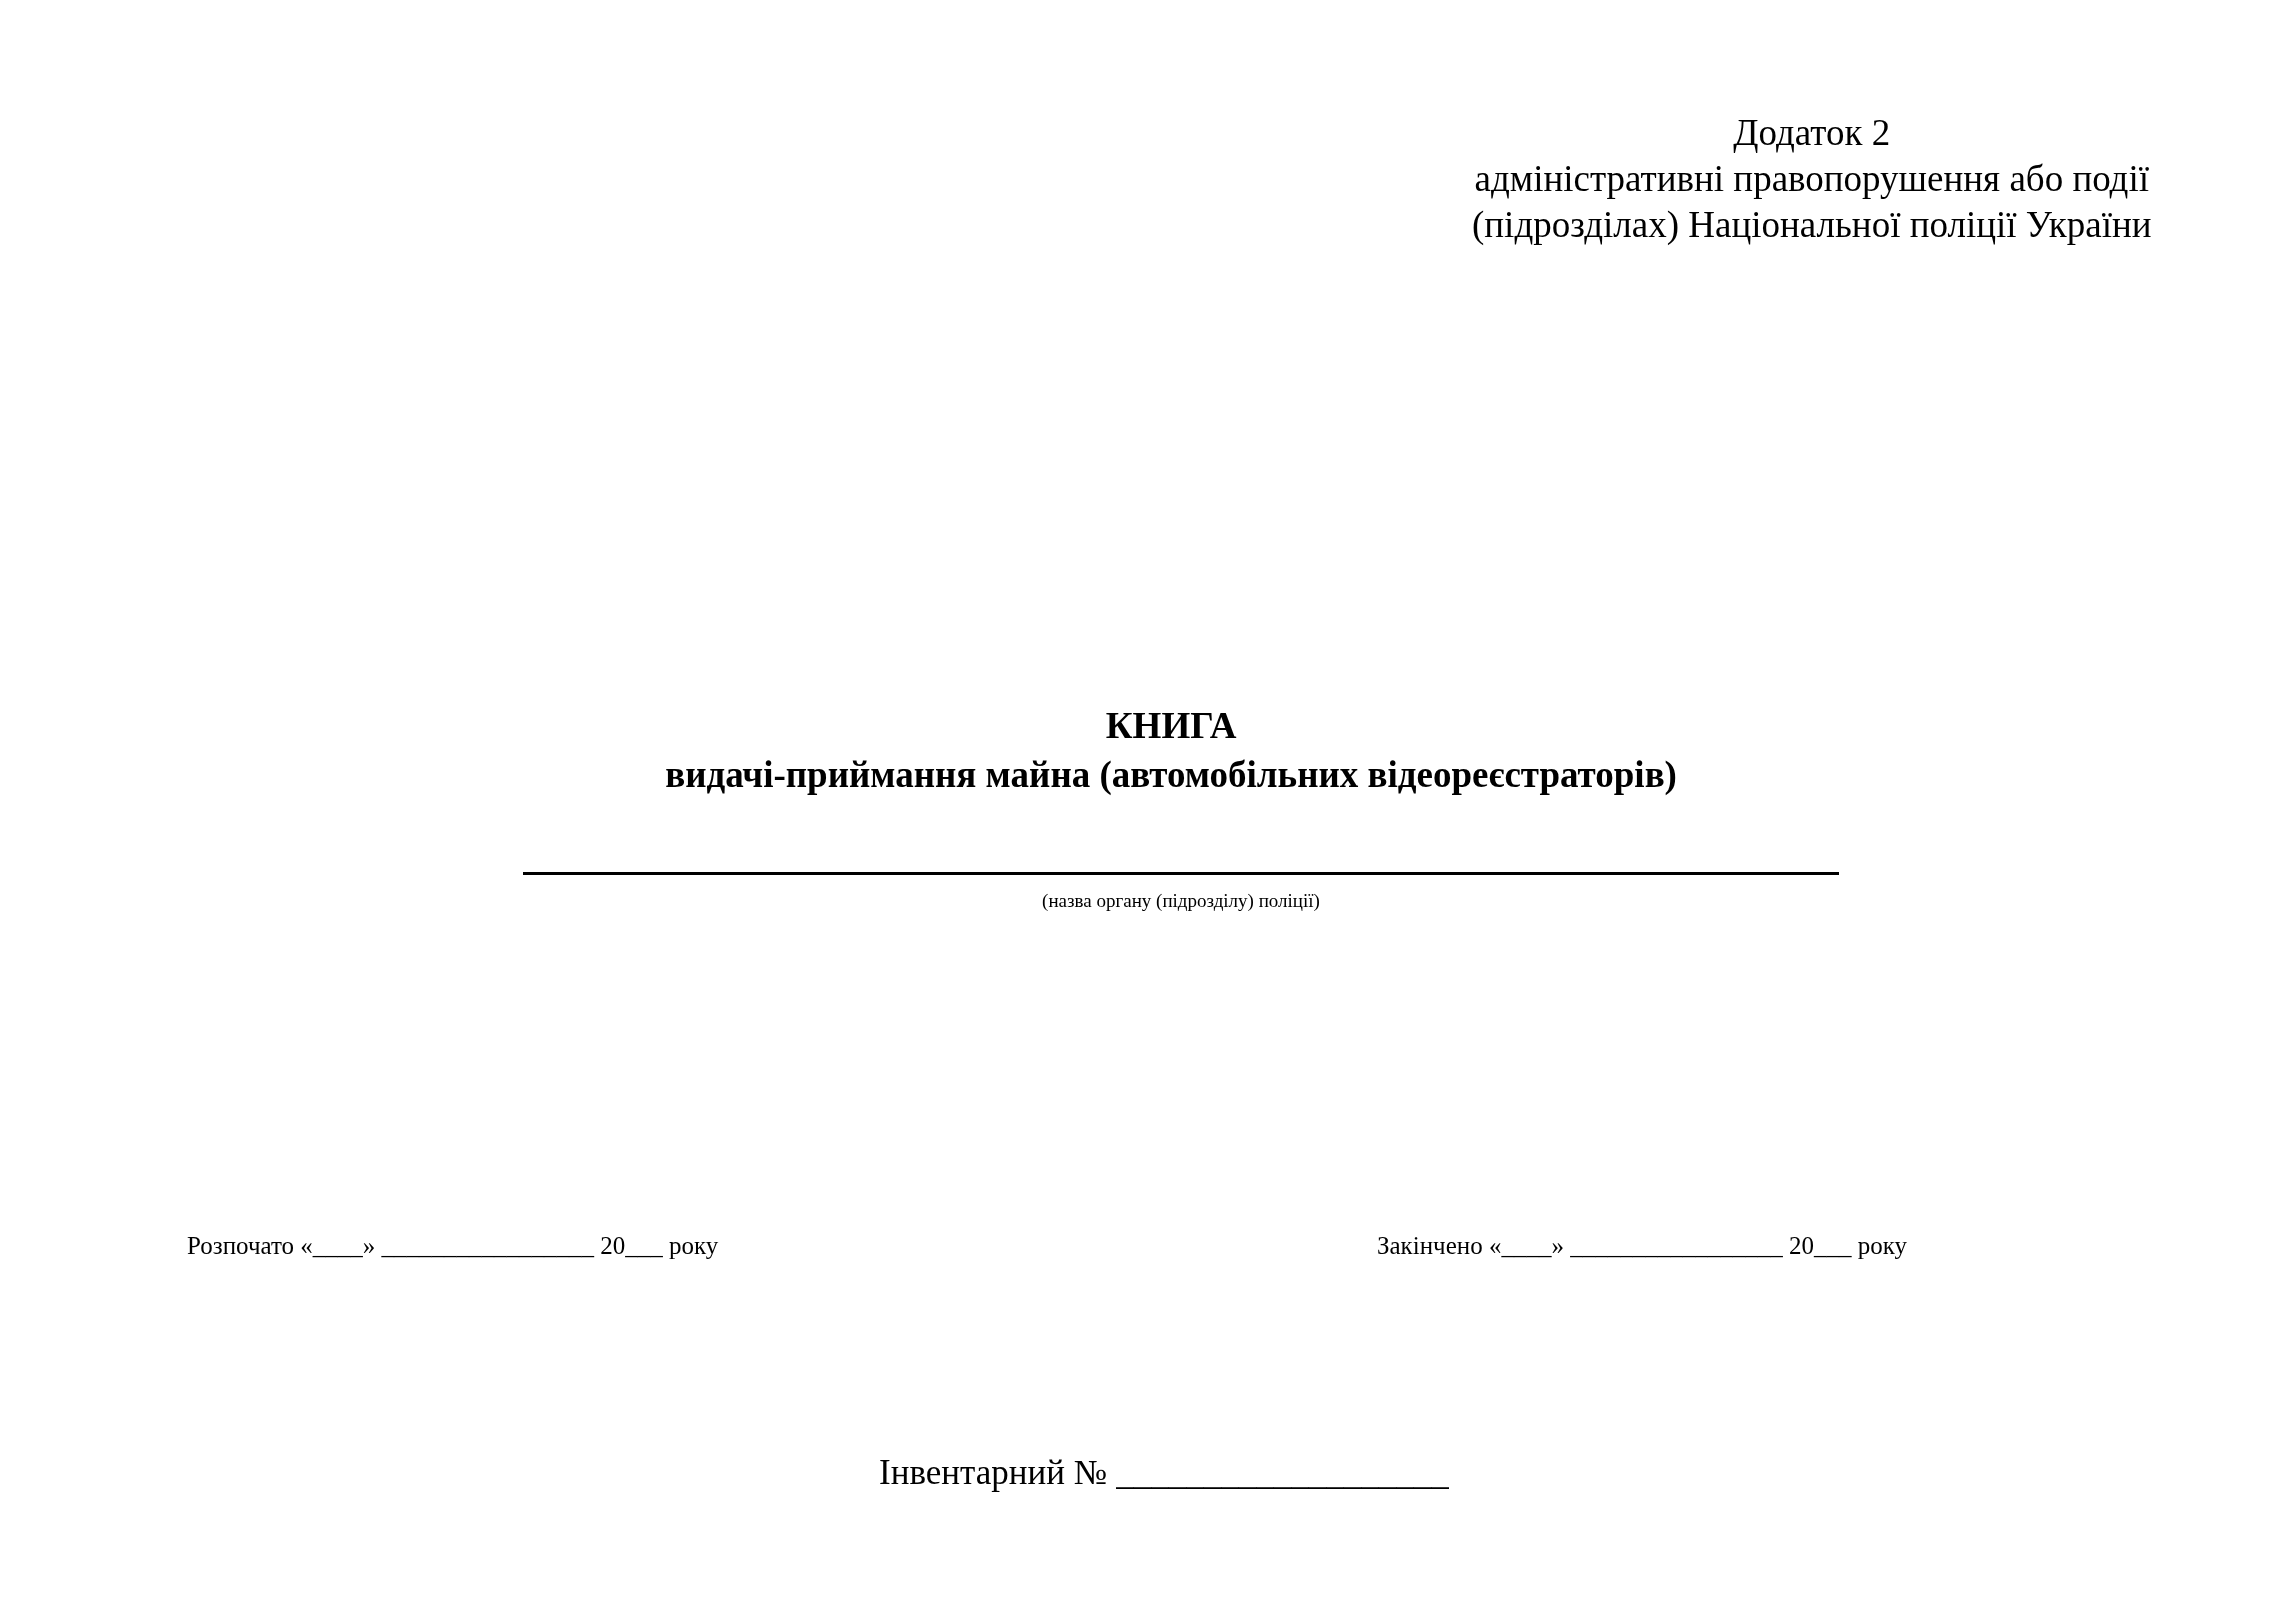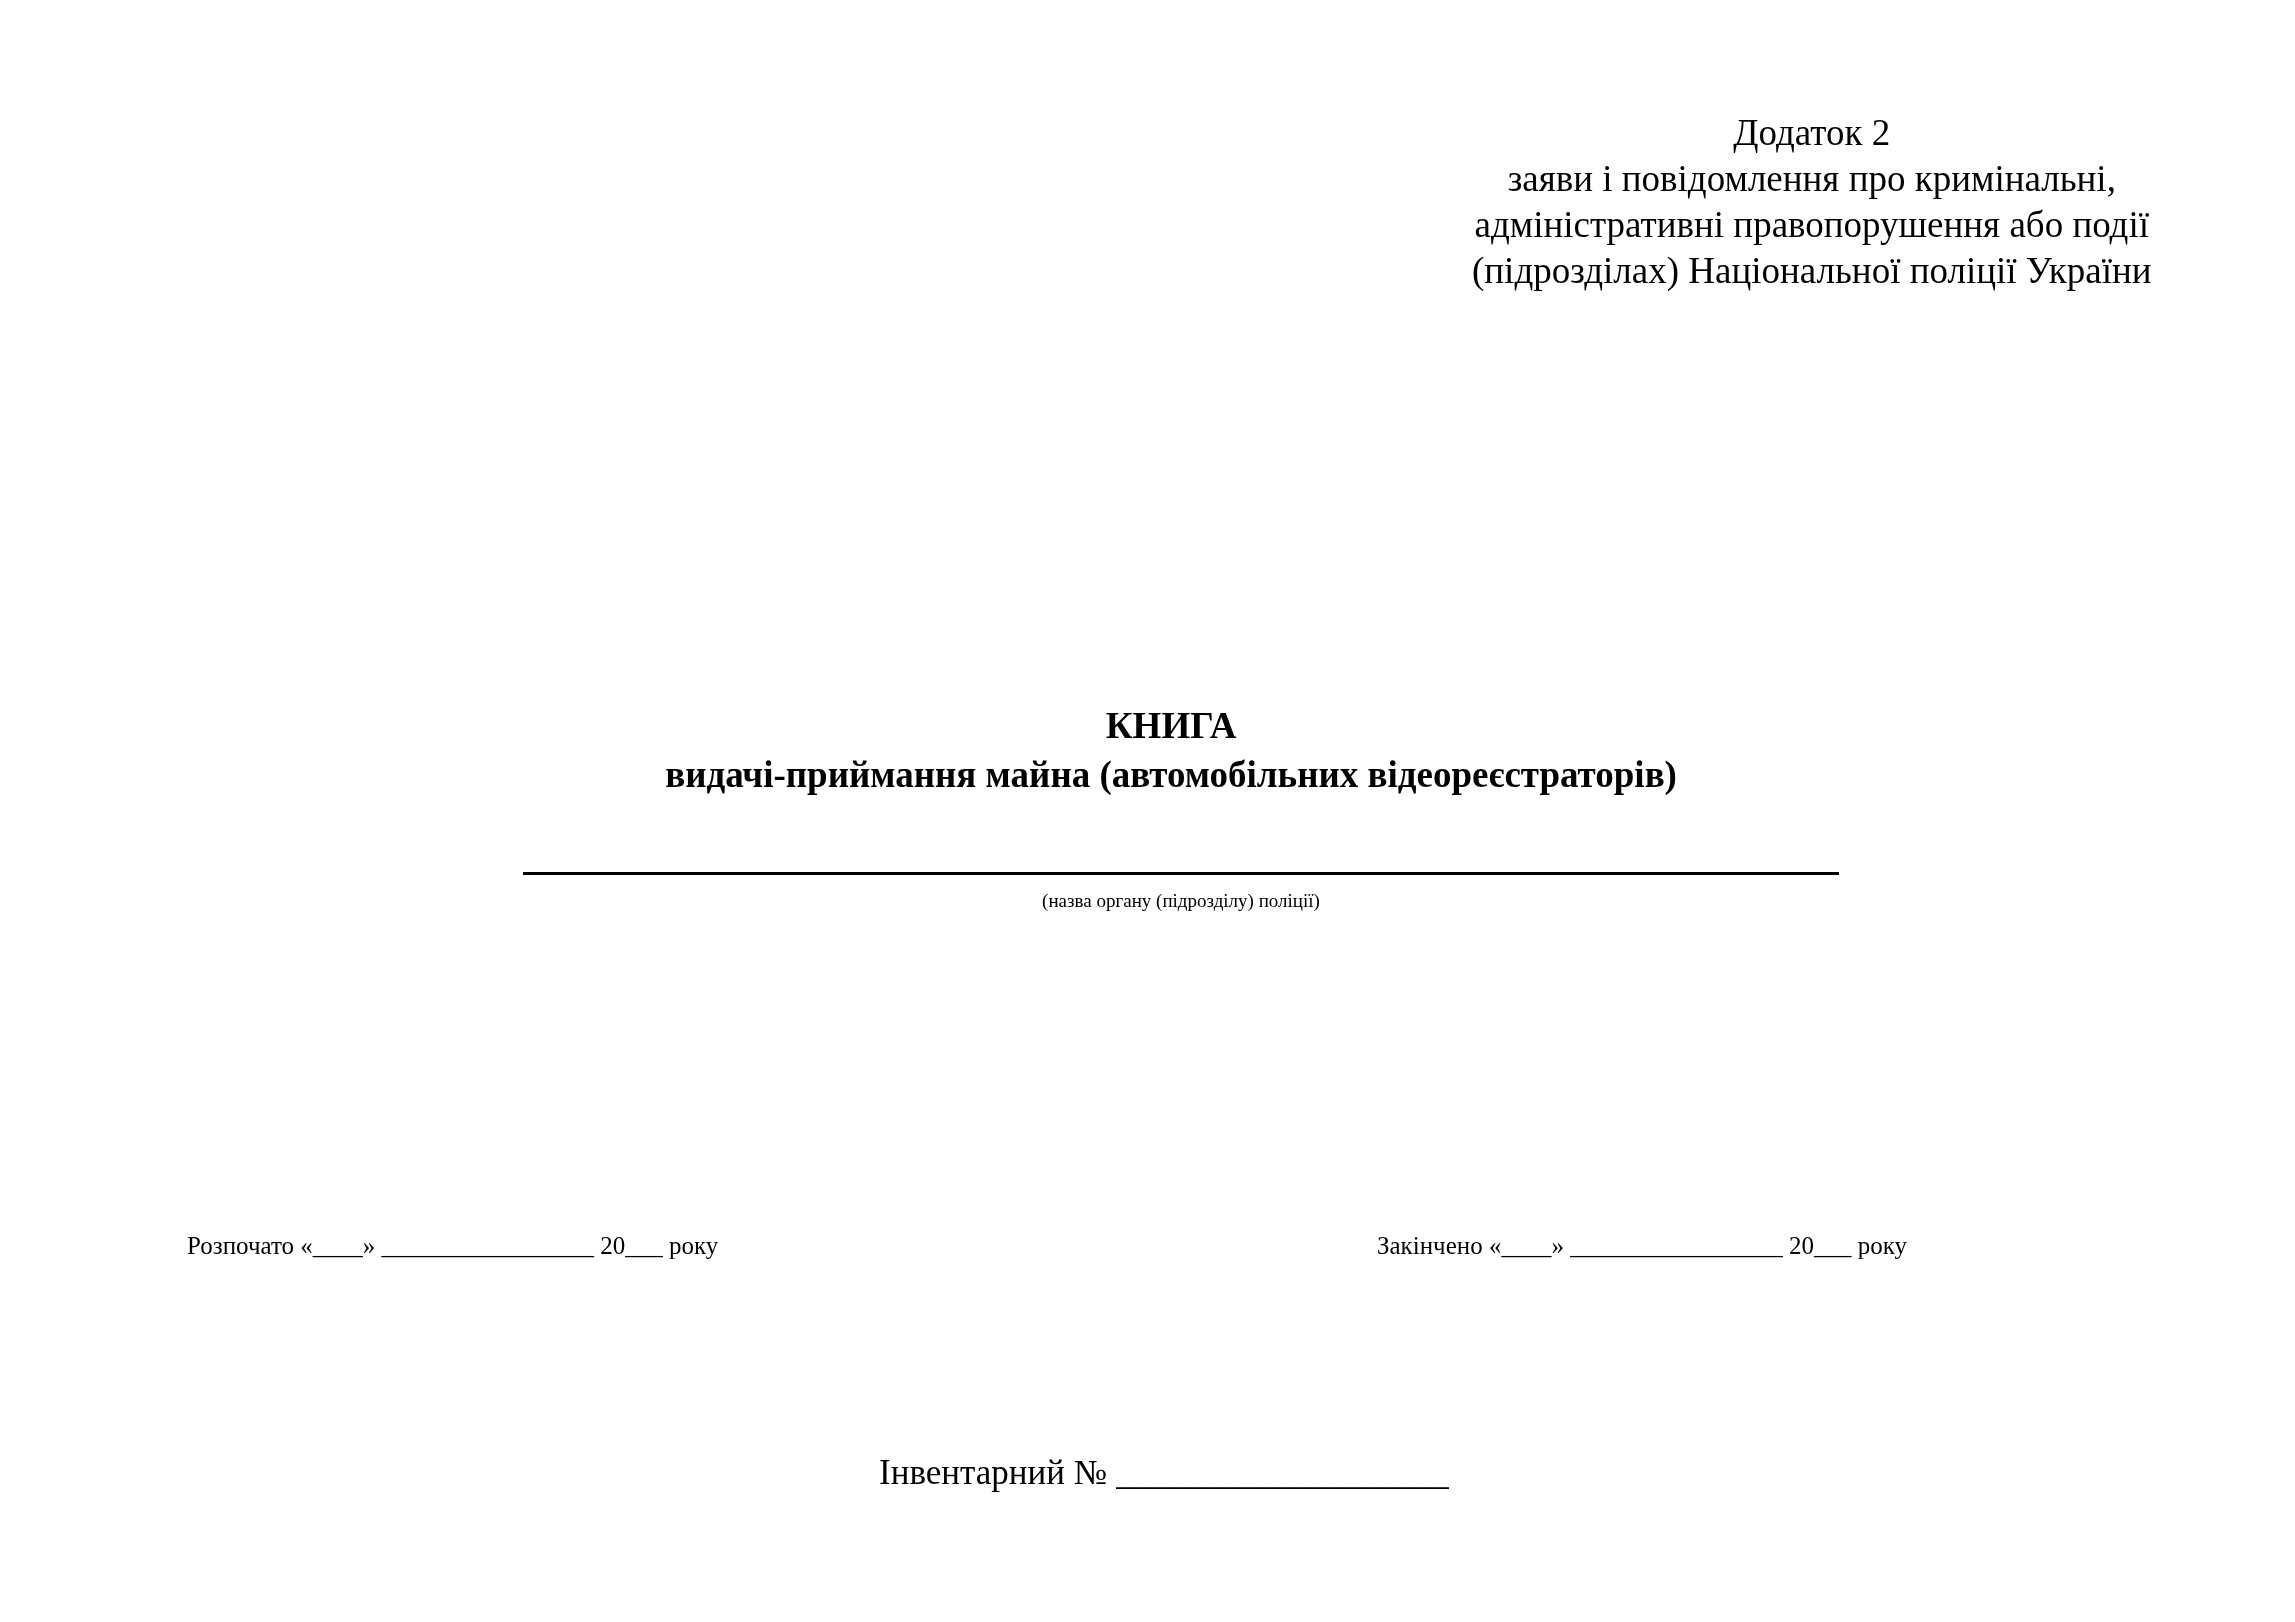--- a/index.html
+++ b/index.html
@@ -81,21 +81,20 @@
     font-style: italic;
   }
 </style>
 </head>
 <body>
 
 <div>
 
   <div class="appendix-block">
     <div>Додаток 2</div>
-    <div>заяви і повідомлення про кримінальні,</div>
     <div>адміністративні правопорушення або події</div>
     <div>(підрозділах) Національної поліції України</div>
   </div>
 
   <div class="title-block">
     <div>КНИГА</div>
     <div>видачі-приймання майна (автомобільних відеореєстраторів)</div>
   </div>
 
   <div class="org-blank-line"></div>

